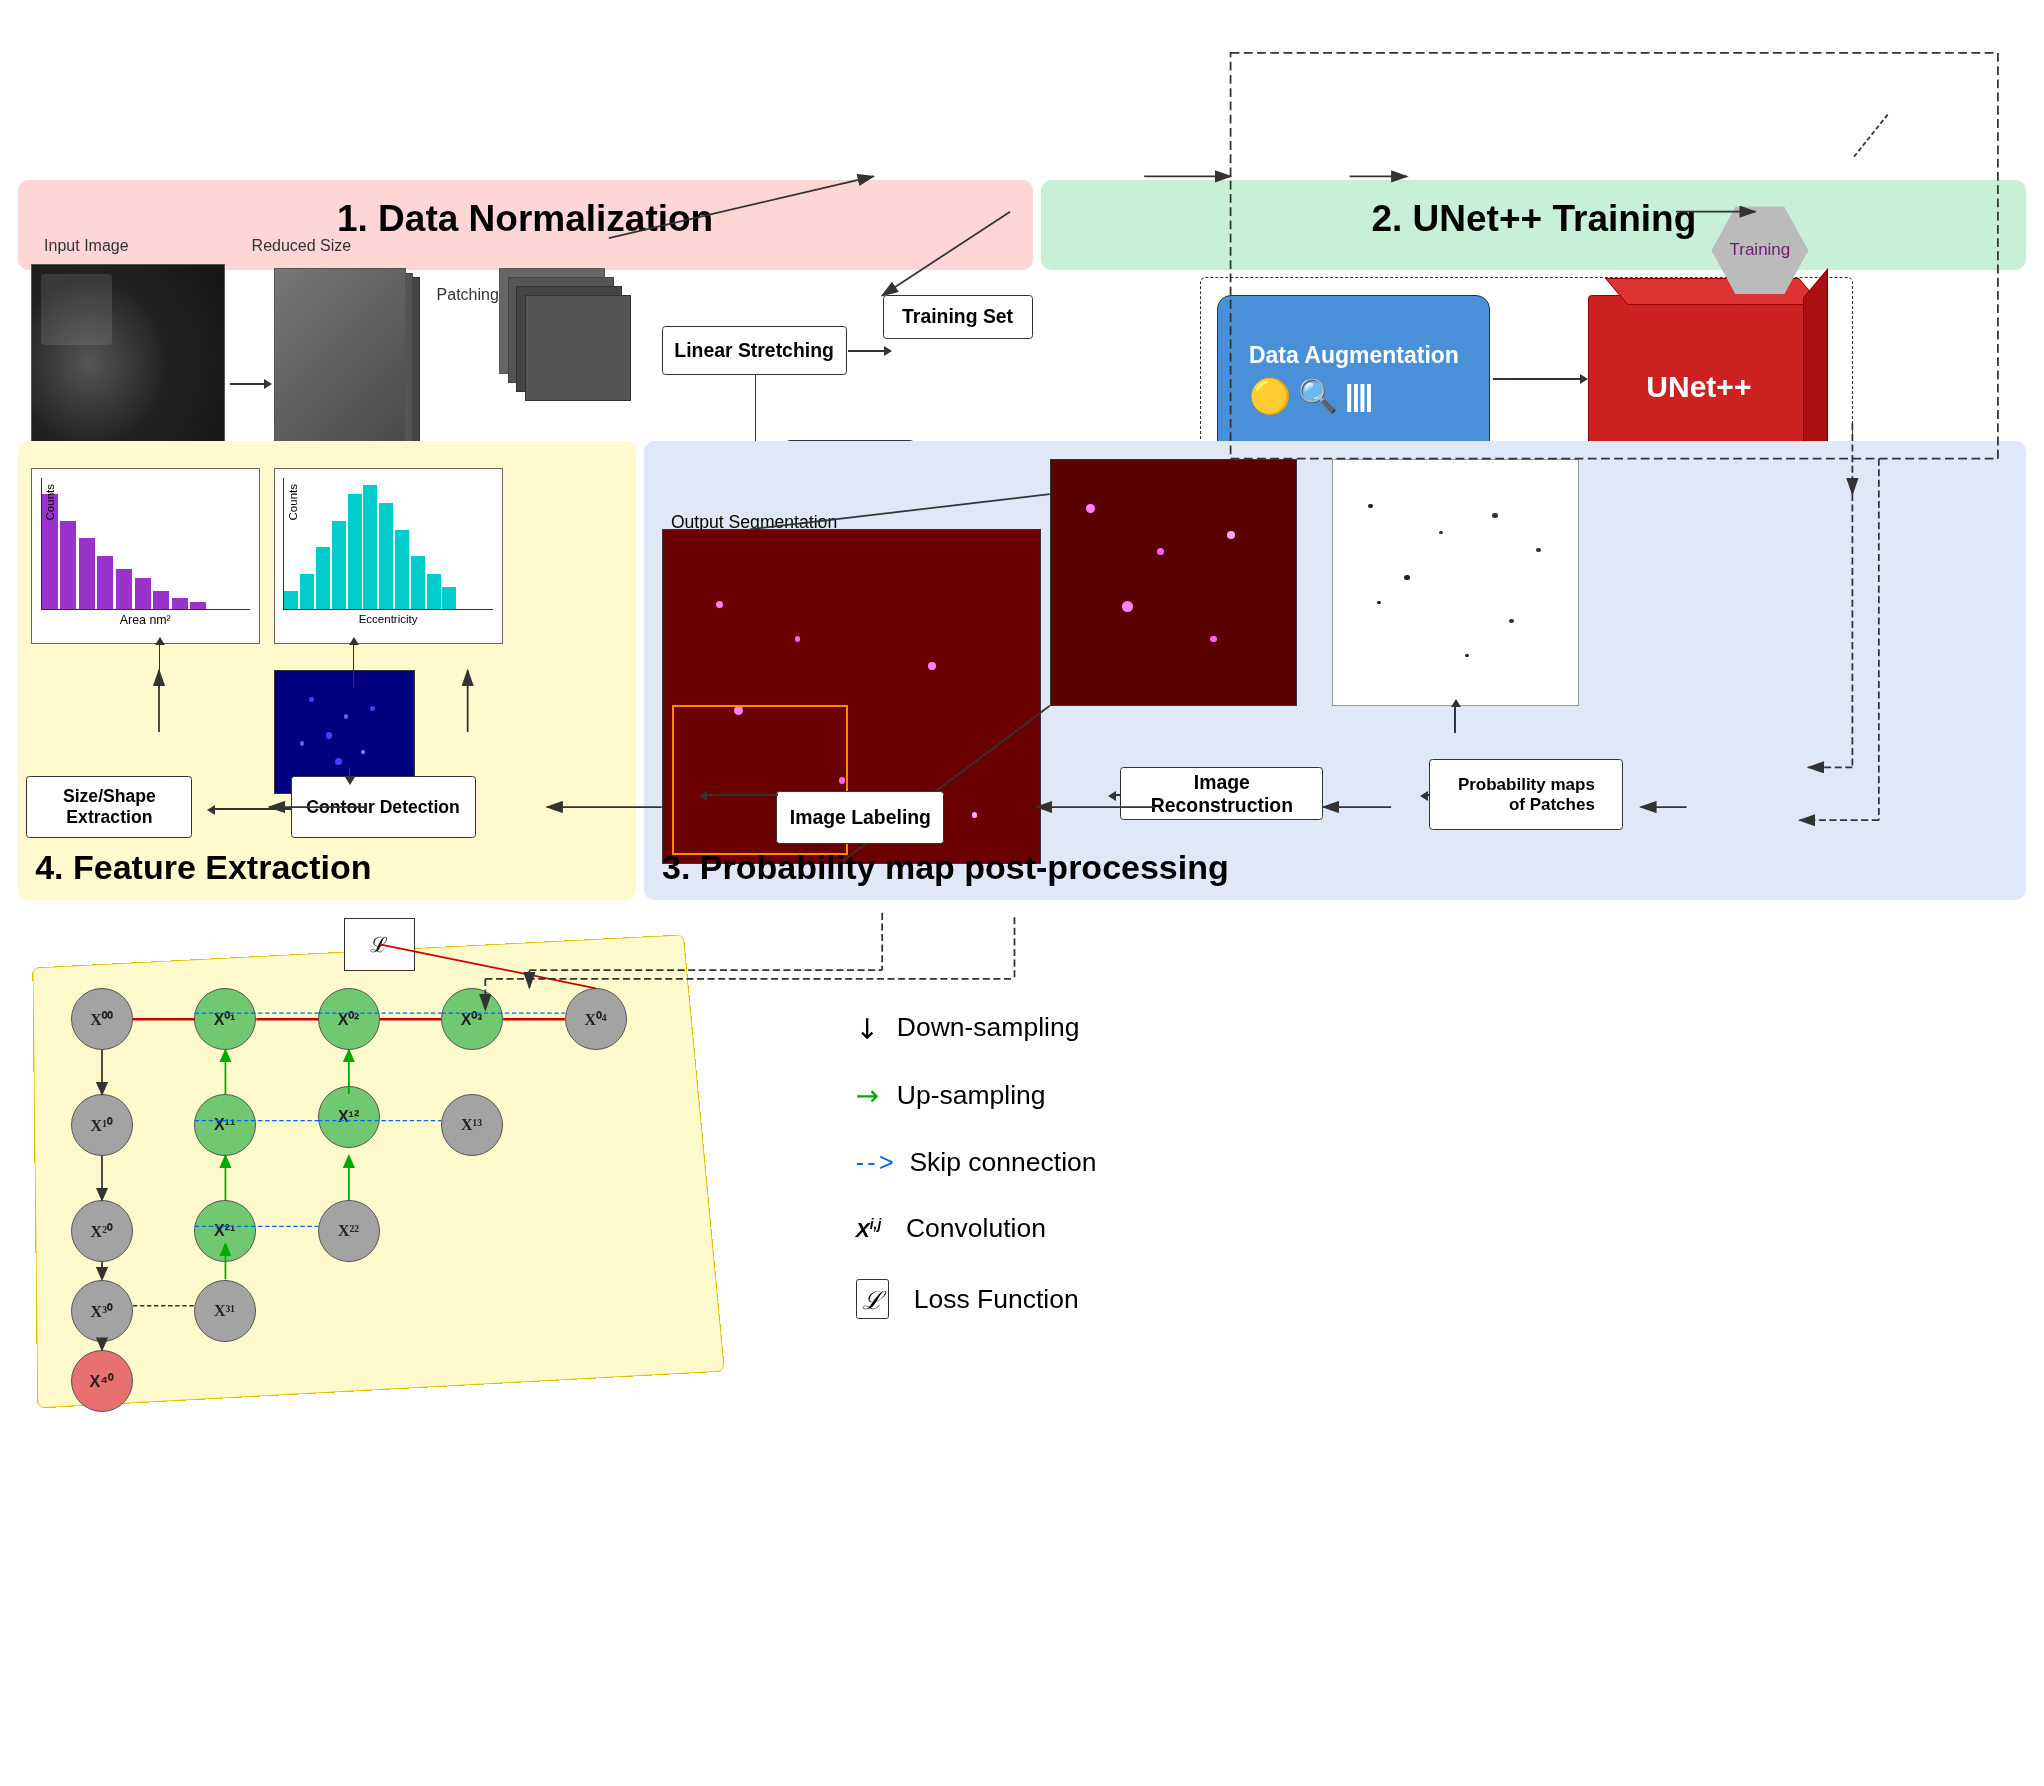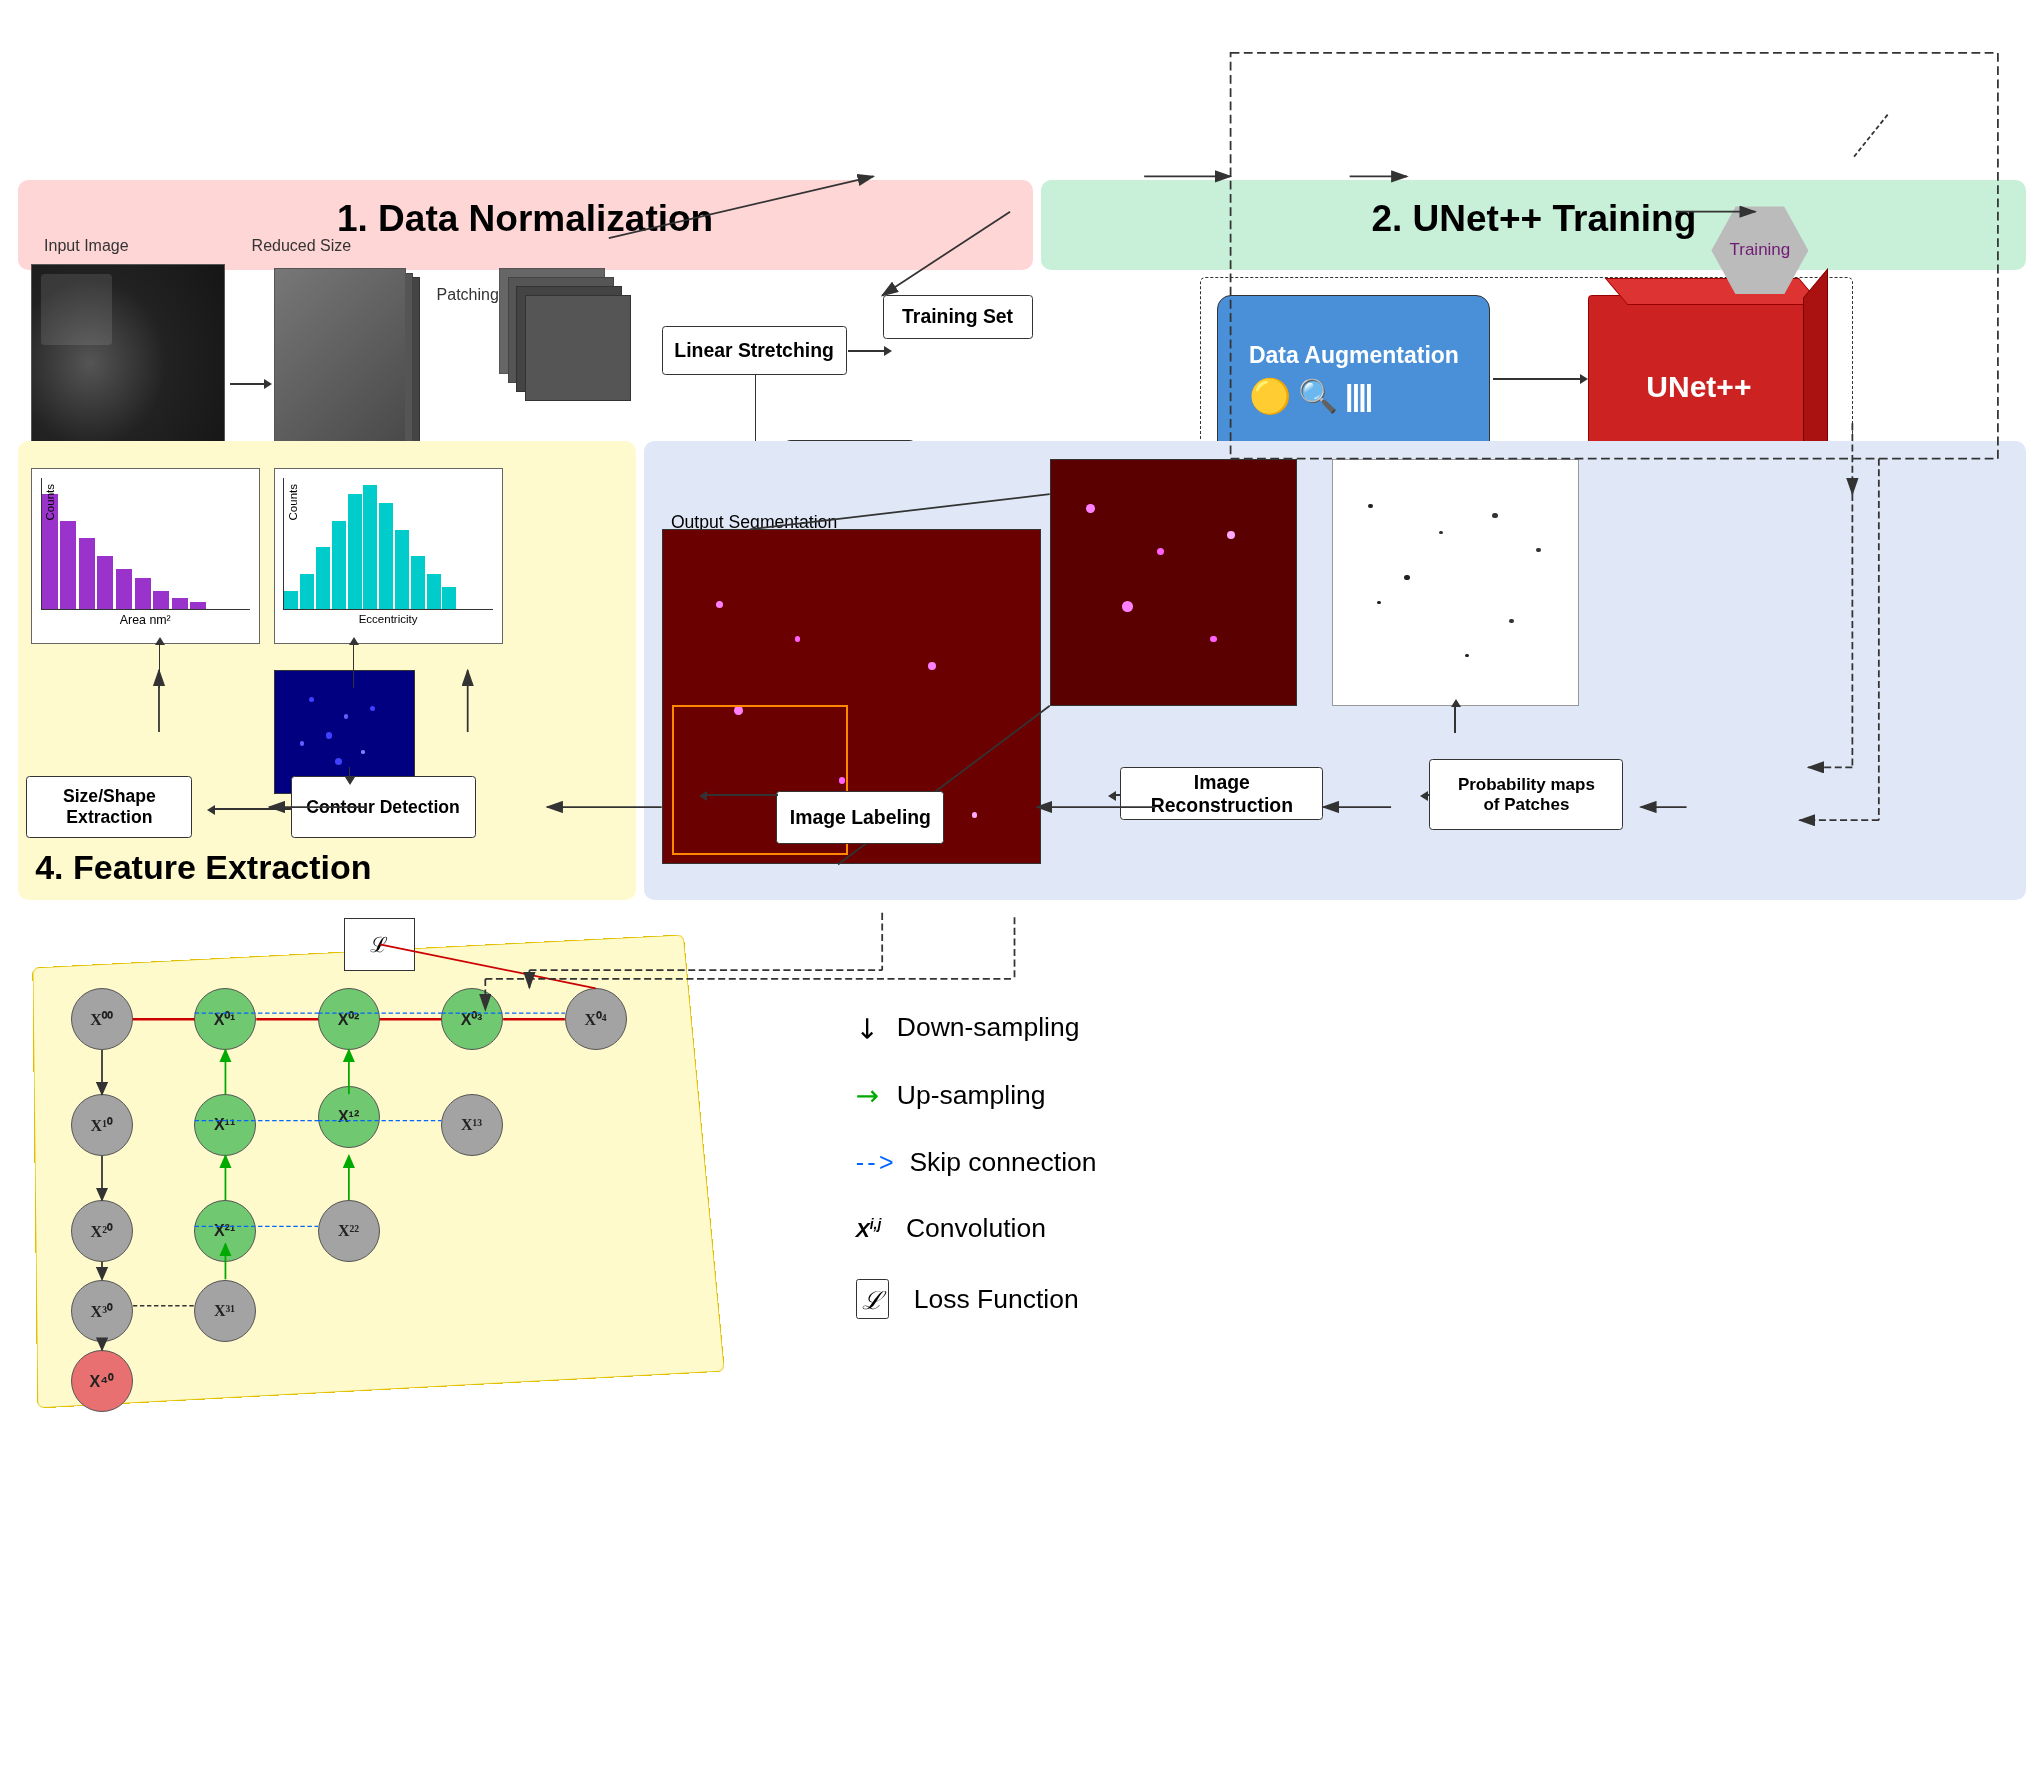--- a/index.html
+++ b/index.html
@@ -453,24 +453,25 @@
         <div style="position:absolute; left:-7px; top:-3.5px; border-top:5.3px solid transparent; border-right:8.8px solid #333; border-bottom:5.3px solid transparent;"></div>
       </div>
 
       <div class="box" style="top:326px; left:476px; width:203px; height:53px;">Image Reconstruction</div>
 
       <div style="position:absolute; top:353px; left:783px; width:90px; height:1.8px; background:#333;">
         <div style="position:absolute; left:-7px; top:-3.5px; border-top:5.3px solid transparent; border-bottom:5.3px solid transparent; border-right:8.8px solid #333;"></div>
       </div>
 
       <div class="box" style="top:318px; left:785px; width:194px; height:71px; font-size:17px;">
-        <span style="white-space:pre-line; text-align:center;">Probability maps
+        <span style="white-space:pre-line; text-align:right;">Probability maps
 of Patches</span>
       </div>
 
+      <div class="section3-title">3. Probability map post-processing</div>
     </div>
   </div>
 
   <div class="bottom-row">
 
     <div class="unet-diagram">
 
       <div style="position:absolute; top:35px; left:17.6px; width:670px; height:441px; background:#fffacc; border:1.8px solid #e0c000; border-radius:7px; transform:perspective(706px) rotateX(5deg) rotateZ(-3deg);"></div>
 
       <div style="position:absolute; top:8.8px; left:326px; width:71px; height:53px; border:1.8px solid #333; background:white; display:flex; align-items:center; justify-content:center; font-size:21px;">ℒ</div>

